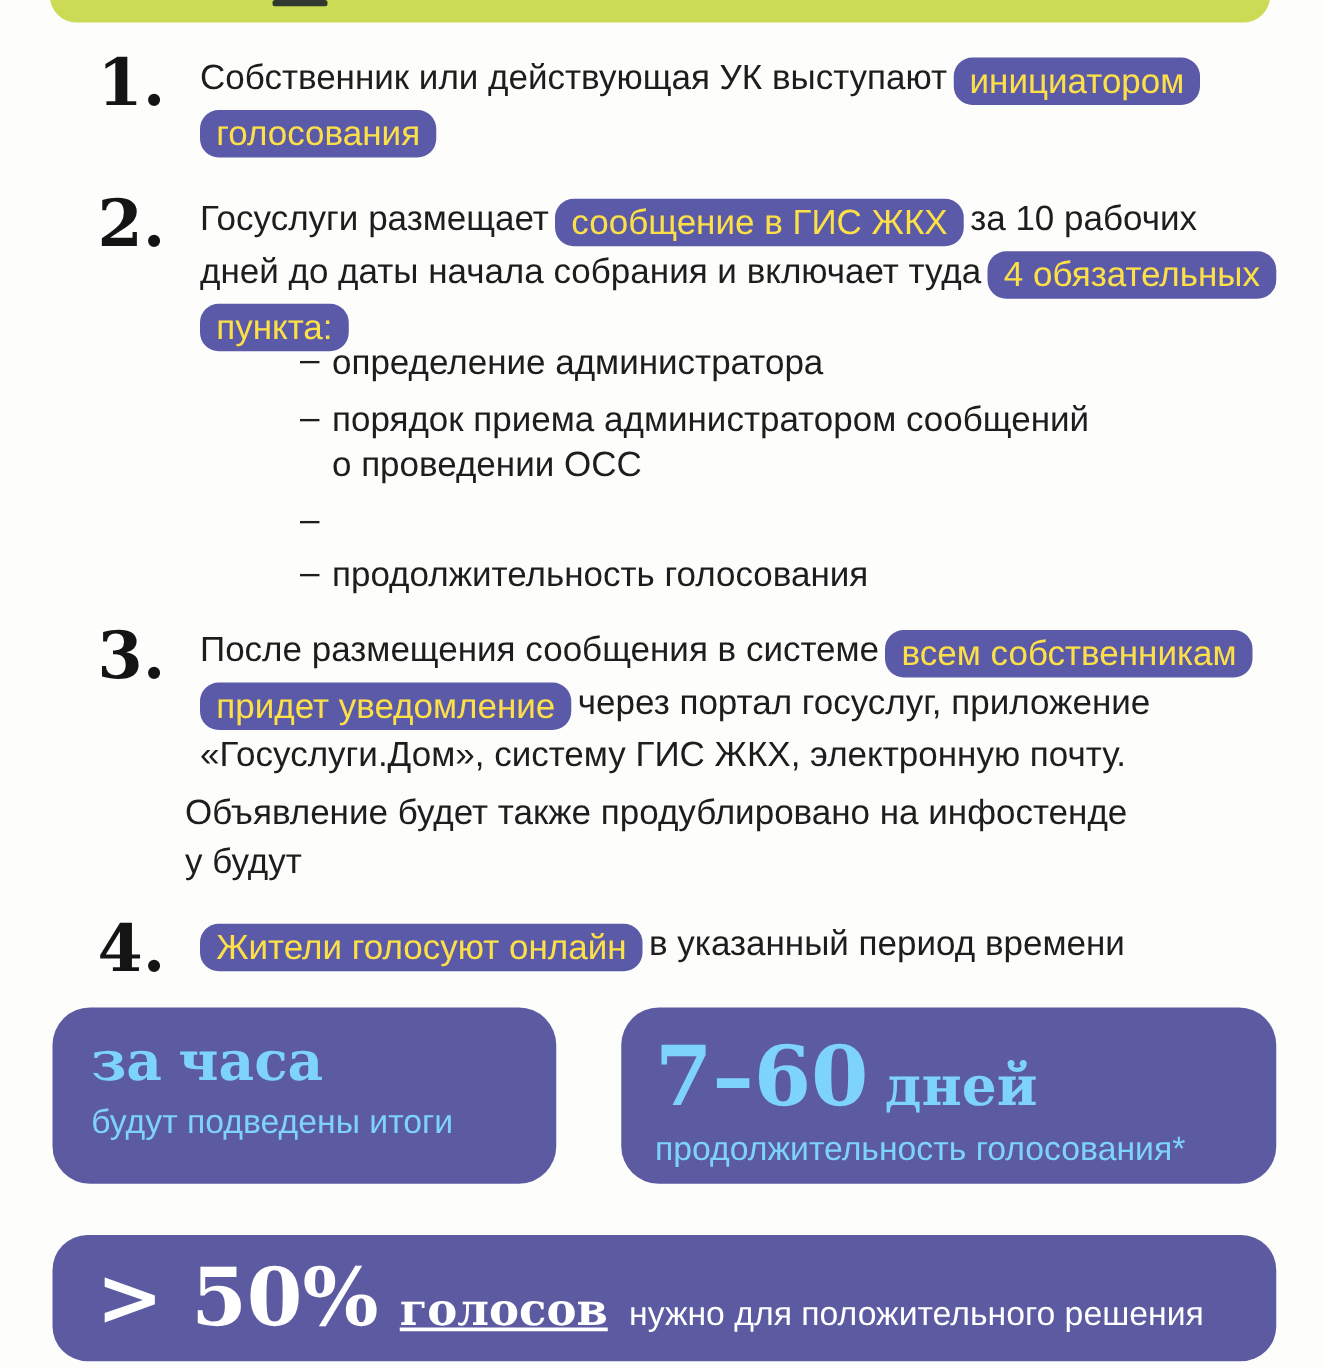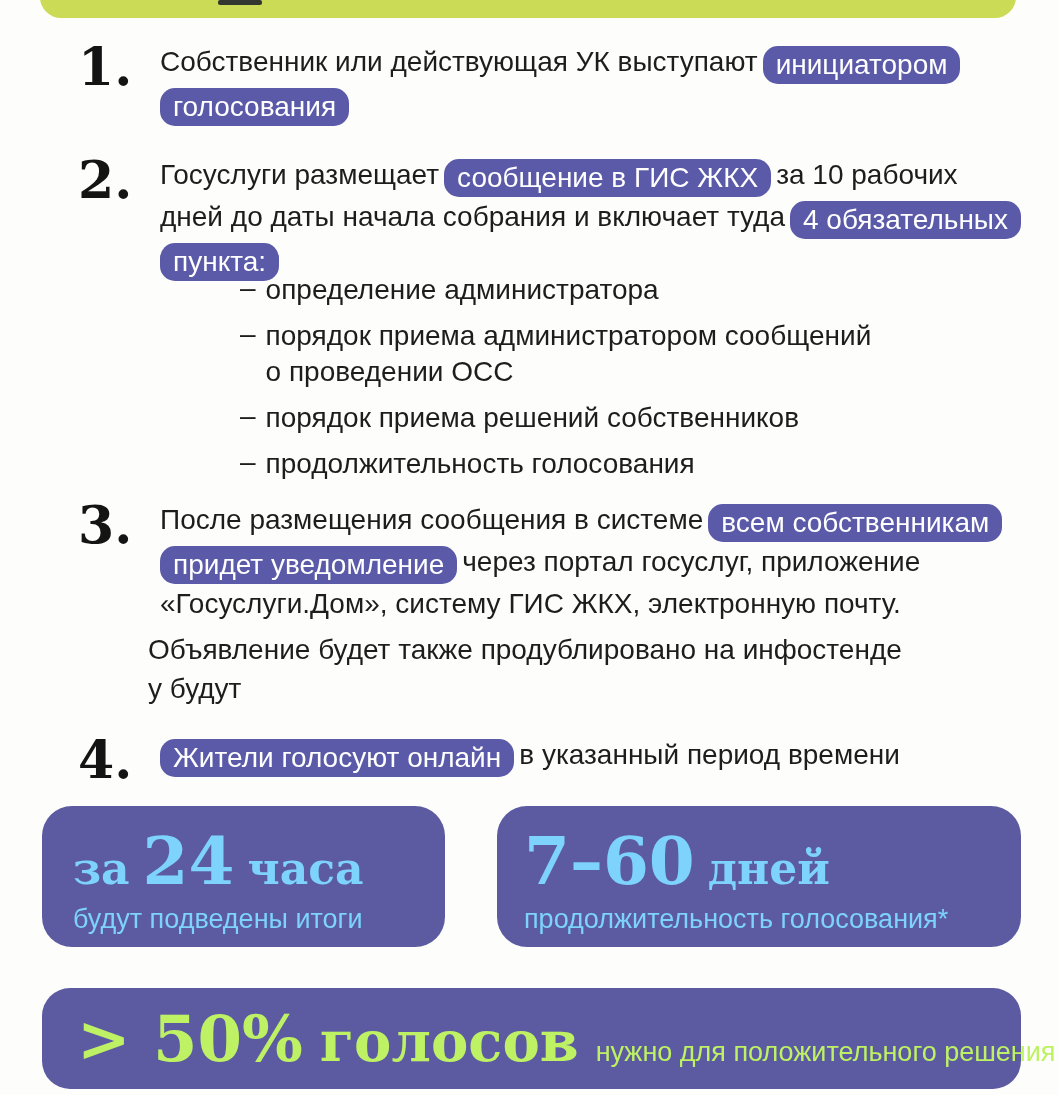--- a/index.html
+++ b/index.html
@@ -28,21 +28,21 @@
   .step-num{
     position:absolute;left:78px;top:0;
     font-family:"DejaVu Serif",serif;font-weight:700;
     font-size:52px;line-height:1.05;color:#141414;
   }
   .step-text{position:absolute;left:148px;top:6px;}
   .line{display:flex;gap:5px;height:38px;margin-bottom:4px;white-space:nowrap;margin-left:12px;}
   .seg{font-size:28px;}
   .hl{
     display:inline-flex;align-items:center;height:38px;padding:0 13px;
-    background:var(--purple);color:#ffffff;border-radius:15px;
+    background:var(--purple);color:#fde047;border-radius:15px;
   }
   .s1{top:40px;}
   .s2{top:153px;}
   .s3{top:498px;}
   .s4{top:733px;}
   
   .bullets{position:absolute;left:240px;top:272px;}
   .bullet{display:flex;gap:10px;margin-bottom:10px;font-size:28px;}
   .bullet-lines div{line-height:36px;}
   
@@ -56,26 +56,26 @@
   .card-1{left:42px;top:806px;width:403px;height:141px;}
   .card-2{left:497px;top:806px;width:524px;height:141px;padding-left:27px;}
   .card-headline{display:flex;align-items:baseline;gap:13px;
     font-family:"DejaVu Serif",serif;font-weight:700;line-height:1;}
   .h-small{font-size:44px;}
   .h-big{font-size:66px;}
   .card-caption{margin-top:10px;font-size:27px;}
   
   .banner{
     position:absolute;left:42px;top:988px;width:979px;height:101px;
-    background:var(--card);color:#bef264;border-radius:28px;box-sizing:border-box;
+    background:var(--card);color:#ffffff;border-radius:28px;box-sizing:border-box;
     display:flex;align-items:center;padding-left:35px;
   }
   .banner-line{display:flex;align-items:baseline;gap:17px;white-space:nowrap;}
   .b-big{font-family:"DejaVu Serif",serif;font-weight:700;font-size:64px;line-height:1;}
-  .b-mid{font-family:"DejaVu Serif",serif;font-weight:700;font-size:56px;line-height:1;}
+  .b-mid{font-family:"DejaVu Serif",serif;font-weight:700;font-size:36px;line-height:1;text-decoration:underline;}
   .b-caption{font-size:27px;}
 </style>
 </head>
 <body>
 
 <div class="green-bar"></div>
 <div class="crop-mark"></div>
 
 <section class="step s1">
   <div class="step-num">1.</div>
@@ -117,23 +117,20 @@
   </div>
   <div class="bullet">
     <span class="bullet-dash">–</span>
     <div class="bullet-lines">
       <div>порядок приема администратором сообщений</div>
       <div>о проведении ОСС</div>
     </div>
   </div>
   <div class="bullet">
     <span class="bullet-dash">–</span>
-    <div class="bullet-lines">
-        <div>порядок приема решений собственников</div>
-      </div>
   </div>
   <div class="bullet">
     <span class="bullet-dash">–</span>
     <div class="bullet-lines">
         <div>продолжительность голосования</div>
       </div>
   </div>
 </div>
 
 <section class="step s3">
@@ -164,21 +161,20 @@
     <div class="line">
       <span class="seg hl">Жители голосуют онлайн</span>
       <span class="seg">в указанный период времени</span>
     </div>
   </div>
 </section>
 
 <div class="card card-1">
   <div class="card-headline">
     <span class="h-small">за</span>
-    <span class="h-big">24</span>
     <span class="h-small">часа</span>
   </div>
   <div class="card-caption">будут подведены итоги</div>
 </div>
 
 <div class="card card-2">
   <div class="card-headline">
     <span class="h-big">7–60</span>
     <span class="h-small">дней</span>
   </div>

